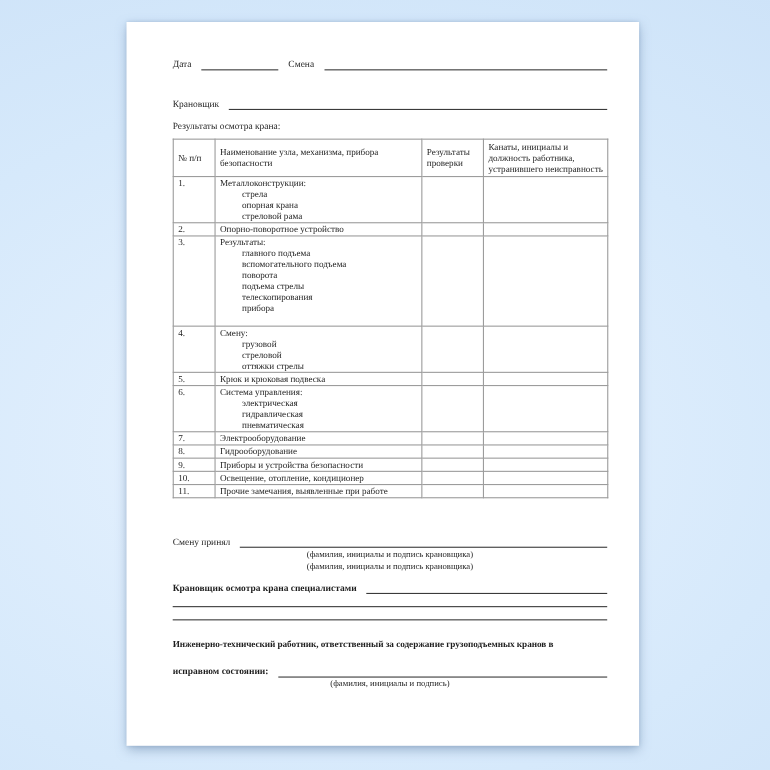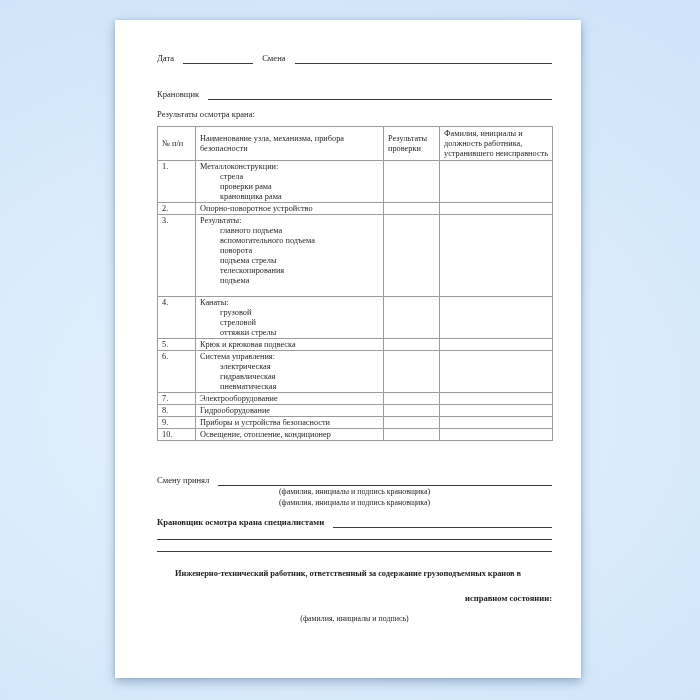--- a/index.html
+++ b/index.html
@@ -63,23 +63,22 @@
   .gap9  { margin-top: 9px; }
   .gap16 { margin-top: 16px; }
   .bold  { font-weight: bold; }
   .full-line { height: 12px; border-bottom: 1px solid #3a3a3a; }
   .eng-line1 {
     font-weight: bold;
     white-space: nowrap;
     overflow: hidden;
     font-size: 8.4px;
     letter-spacing: -0.05px;
-    margin-left: 18px;
-  }
-  .eng-row { margin-top: 14px; flex-direction: column; }
+  }
+  .eng-row { margin-top: 14px; }
 </style>
 </head>
 <body>
 
 <div class="page">
 
   <div class="flexrow mb-sm">
     <span>Дата</span>
     <span class="fill fixed70"></span>
     <span>Смена</span>
@@ -98,31 +97,31 @@
         <col class="c1">
         <col class="c2">
         <col class="c3">
         <col class="c4">
       </colgroup>
     <thead>
       <tr>
         <th>№ п/п</th>
         <th>Наименование узла, механизма, прибора безопасности</th>
         <th>Результаты проверки</th>
-        <th>Фамилия, инициалы и должность работника, устранившего неисправность</th>
+        <th>Канаты, инициалы и должность работника, устранившего неисправность</th>
       </tr>
     </thead>
     <tbody id="tbody">
         <tr>
           <td>1.</td>
           <td>
             <div>Металлоконструкции:</div>
             <div class="sub">стрела</div>
-            <div class="sub">проверки рама</div>
-            <div class="sub">крановщика рама</div>
+            <div class="sub">опорная крана</div>
+            <div class="sub">стреловой рама</div>
           </td>
           <td></td>
           <td></td>
         </tr>
         <tr>
           <td>2.</td>
           <td>
             <div>Опорно-поворотное устройство</div>
           </td>
           <td></td>
@@ -130,30 +129,30 @@
         </tr>
         <tr>
           <td>3.</td>
           <td>
             <div>Результаты:</div>
             <div class="sub">главного подъема</div>
             <div class="sub">вспомогательного подъема</div>
             <div class="sub">поворота</div>
             <div class="sub">подъема стрелы</div>
             <div class="sub">телескопирования</div>
-            <div class="sub">подъема</div>
+            <div class="sub">прибора</div>
             <div class="sub">&nbsp;</div>
           </td>
           <td></td>
           <td></td>
         </tr>
         <tr>
           <td>4.</td>
           <td>
-            <div>Канаты:</div>
+            <div>Смену:</div>
             <div class="sub">грузовой</div>
             <div class="sub">стреловой</div>
             <div class="sub">оттяжки стрелы</div>
           </td>
           <td></td>
           <td></td>
         </tr>
         <tr>
           <td>5.</td>
           <td>
@@ -194,20 +193,28 @@
           <td>
             <div>Приборы и устройства безопасности</div>
           </td>
           <td></td>
           <td></td>
         </tr>
         <tr>
           <td>10.</td>
           <td>
             <div>Освещение, отопление, кондиционер</div>
+          </td>
+          <td></td>
+          <td></td>
+        </tr>
+        <tr>
+          <td>11.</td>
+          <td>
+            <div>Прочие замечания, выявленные при работе</div>
           </td>
           <td></td>
           <td></td>
         </tr>
       </tbody>
   </table>
 
   <div class="sig-block">
 
     <div class="flexrow">

